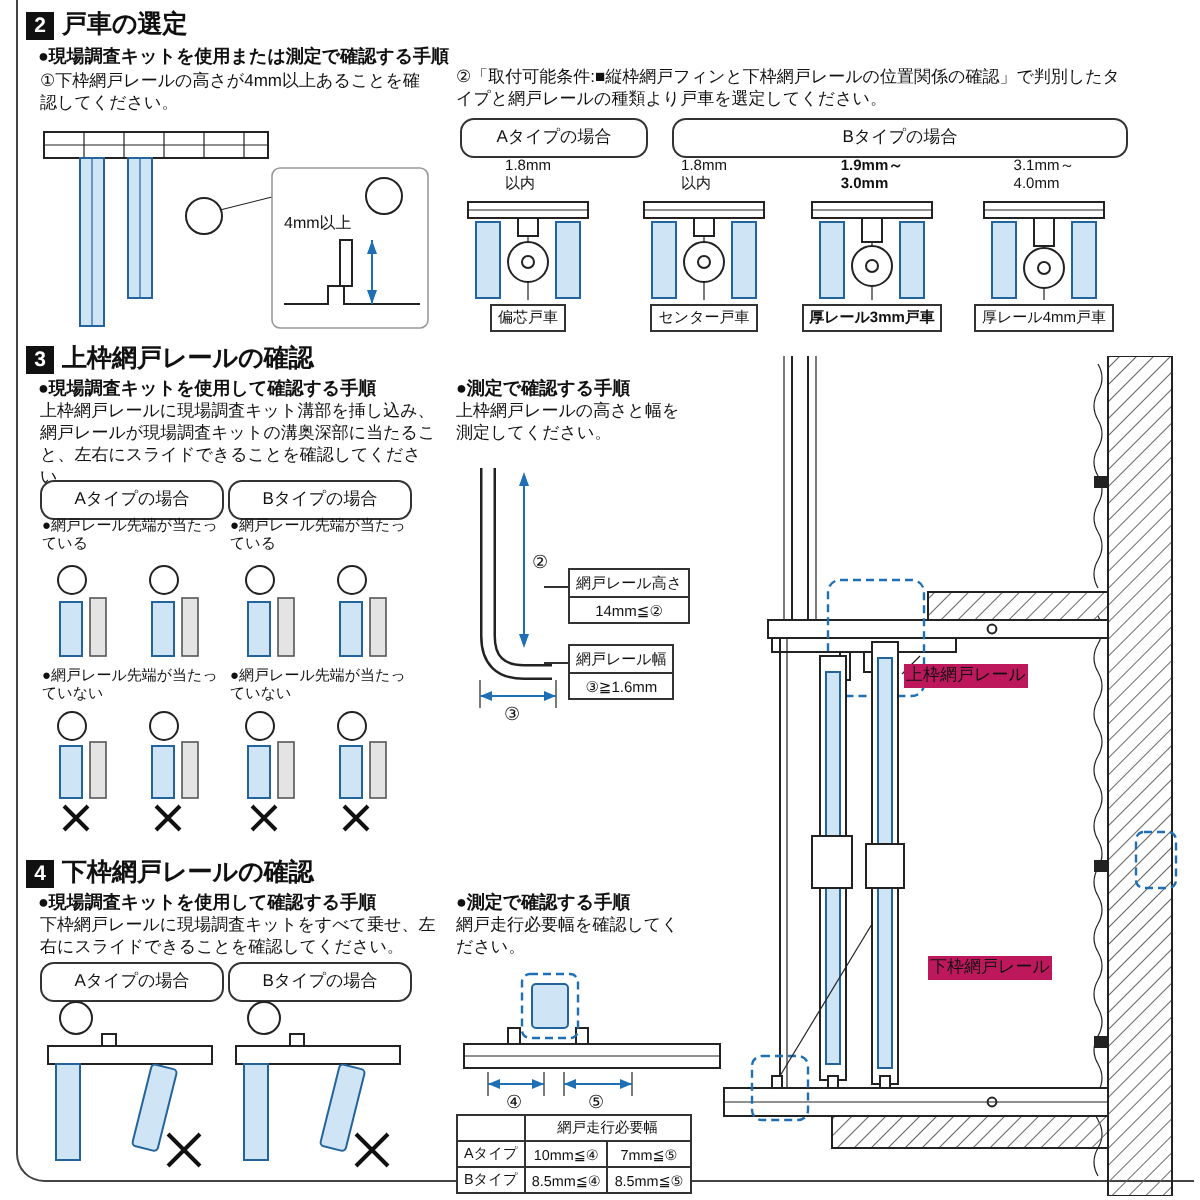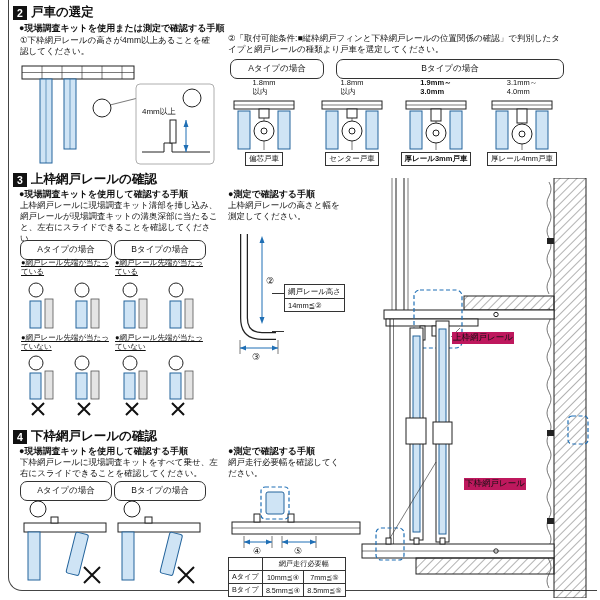--- a/index.html
+++ b/index.html
@@ -7,22 +7,22 @@
   .page{position:relative;width:600px;height:600px;background:#fff;overflow:hidden;}
   .abs{position:absolute;}
   .sec-header{display:flex;align-items:center;gap:4px;font-weight:bold;font-size:12.5px;}
   .sec-num{width:14px;height:14px;background:#111;color:#fff;font-size:10.5px;line-height:14px;text-align:center;flex:0 0 auto;}
   .bullet{font-size:9px;font-weight:bold;white-space:nowrap;}
   .note{font-size:8.5px;line-height:1.3;}
   .typebox{border:1px solid #333;border-radius:7px;font-size:8.5px;text-align:center;padding:3px 2px;background:#fff;}
   .namebox{border:1px solid #333;font-size:7.5px;text-align:center;padding:1px 3px;background:#fff;white-space:nowrap;}
   .dimtxt{font-size:7.5px;text-align:left;line-height:1.2;}
   .cell{display:flex;flex-direction:column;align-items:center;gap:2px;}
-  .okng{font-size:7.5px;line-height:1.25;text-decoration:underline;}
-  .mbox{border:1px solid #333;background:#fff;font-size:7.5px;white-space:nowrap;}
+  .okng{font-size:7.5px;line-height:1.25;}
+  .mbox{border:1px solid #333;background:#fff;font-size:7.5px;text-align:center;white-space:nowrap;}
   .mbox .lbl{padding:1.5px 3px;}
   .mbox .val{border-top:1px solid #333;padding:1.5px 3px;}
   .raillabel{font-size:8.5px;background:#be185d;padding:0 1px;white-space:nowrap;}
   .leader{background:#333;height:1px;}
   table.spec{border-collapse:collapse;font-size:7.2px;background:#fff;padding-left:48px;}
   table.spec td{border:1px solid #333;text-align:center;padding:1px 3px;white-space:nowrap;}
   svg .ln{stroke:#222;stroke-width:1;fill:none;}
   svg .lnw{stroke:#222;stroke-width:1;fill:#fff;}
   svg .thin{stroke:#222;stroke-width:0.6;fill:none;}
   svg .white{fill:#fff;stroke:#222;stroke-width:1;}
@@ -235,20 +235,24 @@
     <polygon points="46,122 40,119.5 40,124.5" class="dhead"></polygon>
     <text x="20" y="134" class="circnum">③</text>
   </svg>
 
   <div class="leader abs" style="left:272px;top:293px;width:12px;"></div>
   <div class="mbox abs" style="left:284px;top:284px;">
     <div class="lbl">網戸レール高さ</div>
     <div class="val">14mm≦②</div>
   </div>
   <div class="leader abs" style="left:272px;top:331px;width:12px;"></div>
+  <div class="mbox abs" style="left:284px;top:322px;">
+    <div class="lbl">網戸レール幅</div>
+    <div class="val">③≧1.6mm</div>
+  </div>
 
   <svg class="abs" style="left:356px;top:178px;" width="240" height="420" viewBox="0 0 240 420">
     <defs>
       <pattern id="hatchA" patternUnits="userSpaceOnUse" width="6" height="6" patternTransform="rotate(45)">
         <line x1="0" y1="0" x2="0" y2="6" stroke="#666" stroke-width="1"></line>
       </pattern>
     </defs>
     <rect x="198" y="0" width="32" height="420" fill="url(#hatchA)" class="hatchrect"></rect>
     <path d="M193,4 q4,7 0,14 q-4,7 0,14 q4,7 0,14 q-4,7 0,14 q4,7 0,14 q-4,7 0,14 q4,7 0,14 q-4,7 0,14" class="thin"></path>
     <path d="M193,130 q4,7 0,14 q-4,7 0,14 q4,7 0,14 q-4,7 0,14 q4,7 0,14 q-4,7 0,14 q4,7 0,14 q-4,7 0,14 q4,7 0,14 q-4,7 0,14 q4,7 0,14 q-4,7 0,14 q4,7 0,14 q-4,7 0,14 q4,7 0,14 q-4,7 0,14 q4,7 0,14 q-4,7 0,14 q4,7 0,14 q-4,7 0,14" class="thin"></path>

